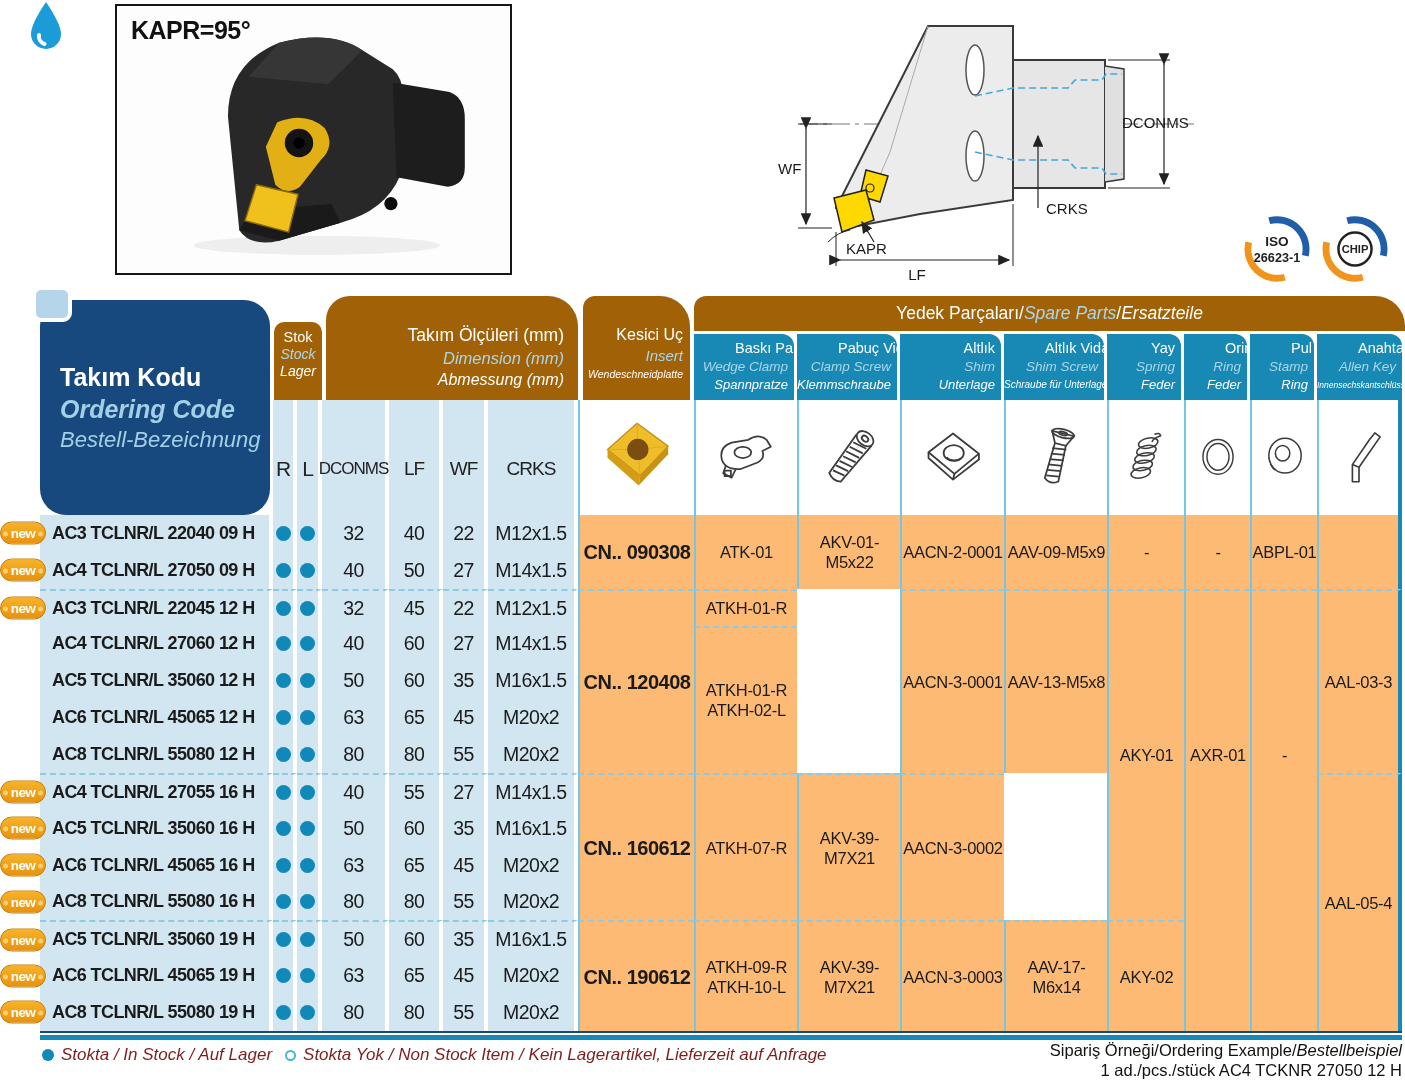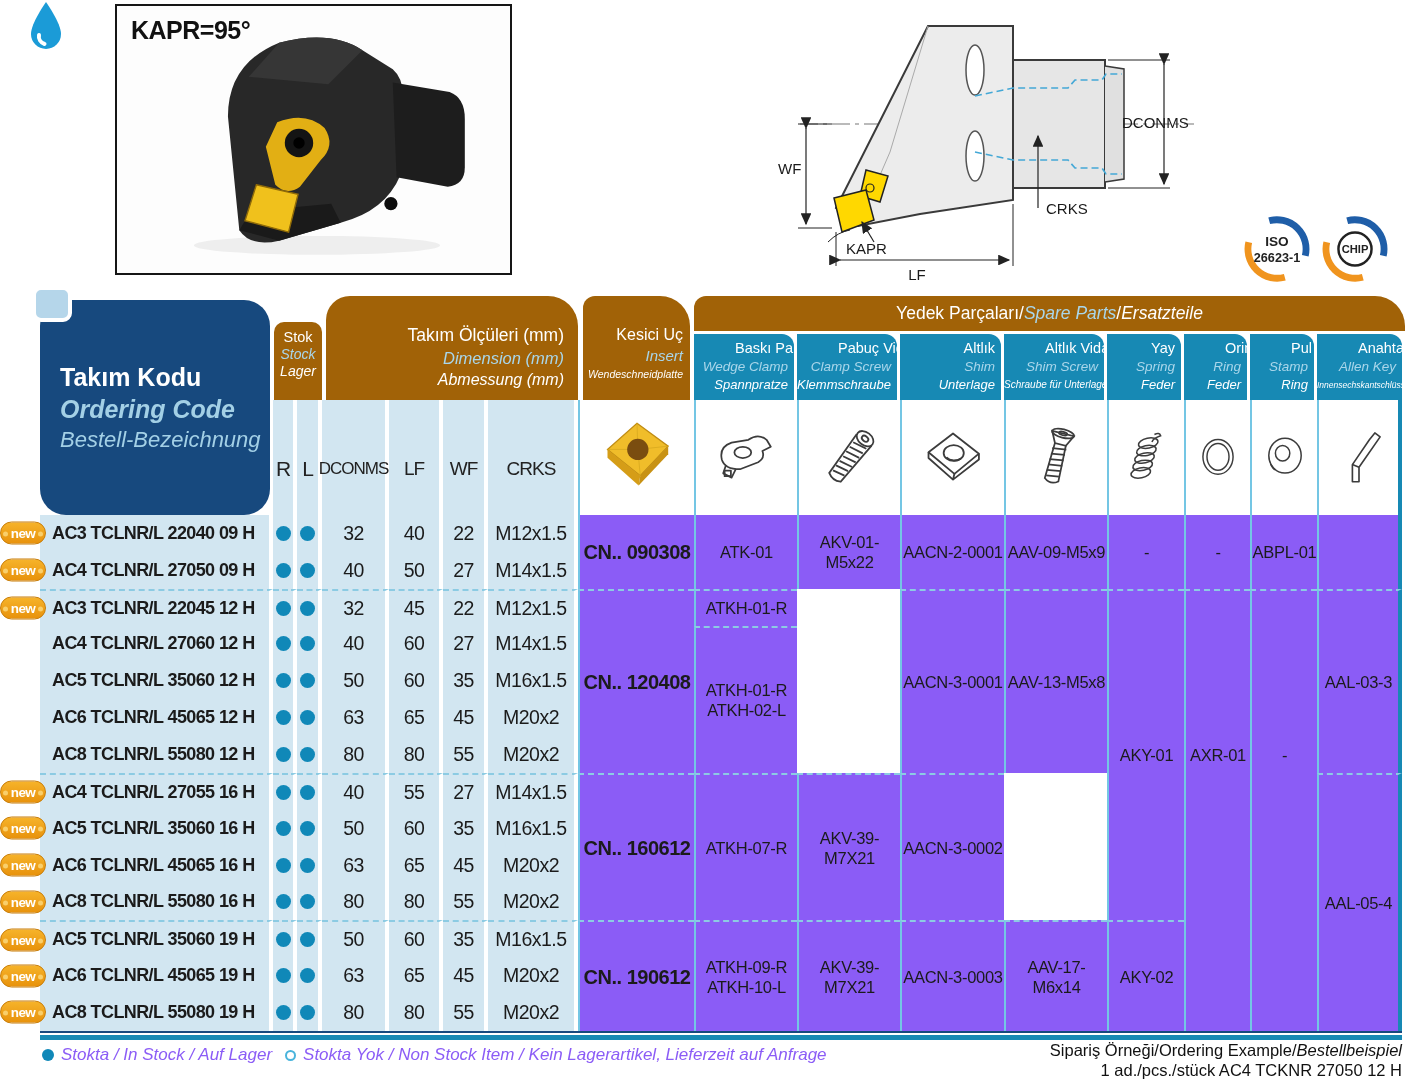--- a/index.html
+++ b/index.html
@@ -77,40 +77,40 @@
   
   #data-grid { position:absolute; left:40px; top:515px; width:1362px; height:516px;
     display:grid;
     grid-template-columns:233px 24px 25px 67px 54px 45px 90px 116px 103px 103px 104px 103px 77px 66px 67px 85px;
     grid-template-rows:repeat(14, 36.85px); }
   .cell { display:flex; align-items:center; justify-content:center; color:#1b1b1b; }
   .lb { background:#d2e6f1; border-right:4px solid #fff; }
   .code { justify-content:flex-start; padding-left:12px; font-weight:bold; font-size:18px;
     letter-spacing:-0.6px; position:relative; white-space:nowrap; }
   .num { font-size:19.5px; letter-spacing:-0.5px; }
-  .wc { background:#8b5cf6; border-left:2px solid #74c6e4; font-size:16.5px;
+  .wc { background:#fdba74; border-left:2px solid #74c6e4; font-size:16.5px;
     letter-spacing:-0.3px; text-align:center; white-space:pre-line; line-height:20px; }
   .wc.last { border-right:4px solid #1789b4; }
   .wc.insert-code { font-weight:bold; font-size:20px; letter-spacing:-0.5px; }
   .dash { border-top:2px dashed #8ccbe3; }
   .dot { width:15px; height:15px; border-radius:50%; background:#1088b8; }
   .new-badge { position:absolute; left:-40px; top:50%; transform:translateY(-50%);
     width:46px; height:23px; background:linear-gradient(#f6b32a,#e8920c);
     border:1px solid #c87d08; border-radius:12px; color:#fff; font-weight:bold;
     font-size:13.5px; display:flex; align-items:center; justify-content:center; }
   .new-badge::before, .new-badge::after { content:""; width:5px; height:5px; border-radius:50%;
     background:#f9cf6b; position:absolute; top:9px; }
   .new-badge::before { left:2px; } .new-badge::after { right:2px; }
 
   .bottom-bar { position:absolute; left:40px; top:1031px; width:1362px; height:9px;
     background:linear-gradient(#17497e 0 2px, #fff 2px 4px, #1789b4 4px 9px); }
 
   
   .legend { position:absolute; left:42px; top:1045px; font-size:17px; font-style:italic;
-    color:#8b5cf6; display:flex; align-items:center; gap:7px; }
+    color:#7f1d1d; display:flex; align-items:center; gap:7px; }
   .legend .d1 { width:12px; height:12px; border-radius:50%; background:#1088b8; flex:none; }
   .legend .d2 { width:11px; height:11px; border-radius:50%; border:2.5px solid #49b4dc;
     background:#fff; flex:none; margin-left:6px; }
   .order-example { position:absolute; right:3px; top:1040px; text-align:right;
     font-size:16.5px; color:#111; line-height:20px; }
   .order-example .it { font-style:italic; }
 </style>
 </head>
 <body>
 

